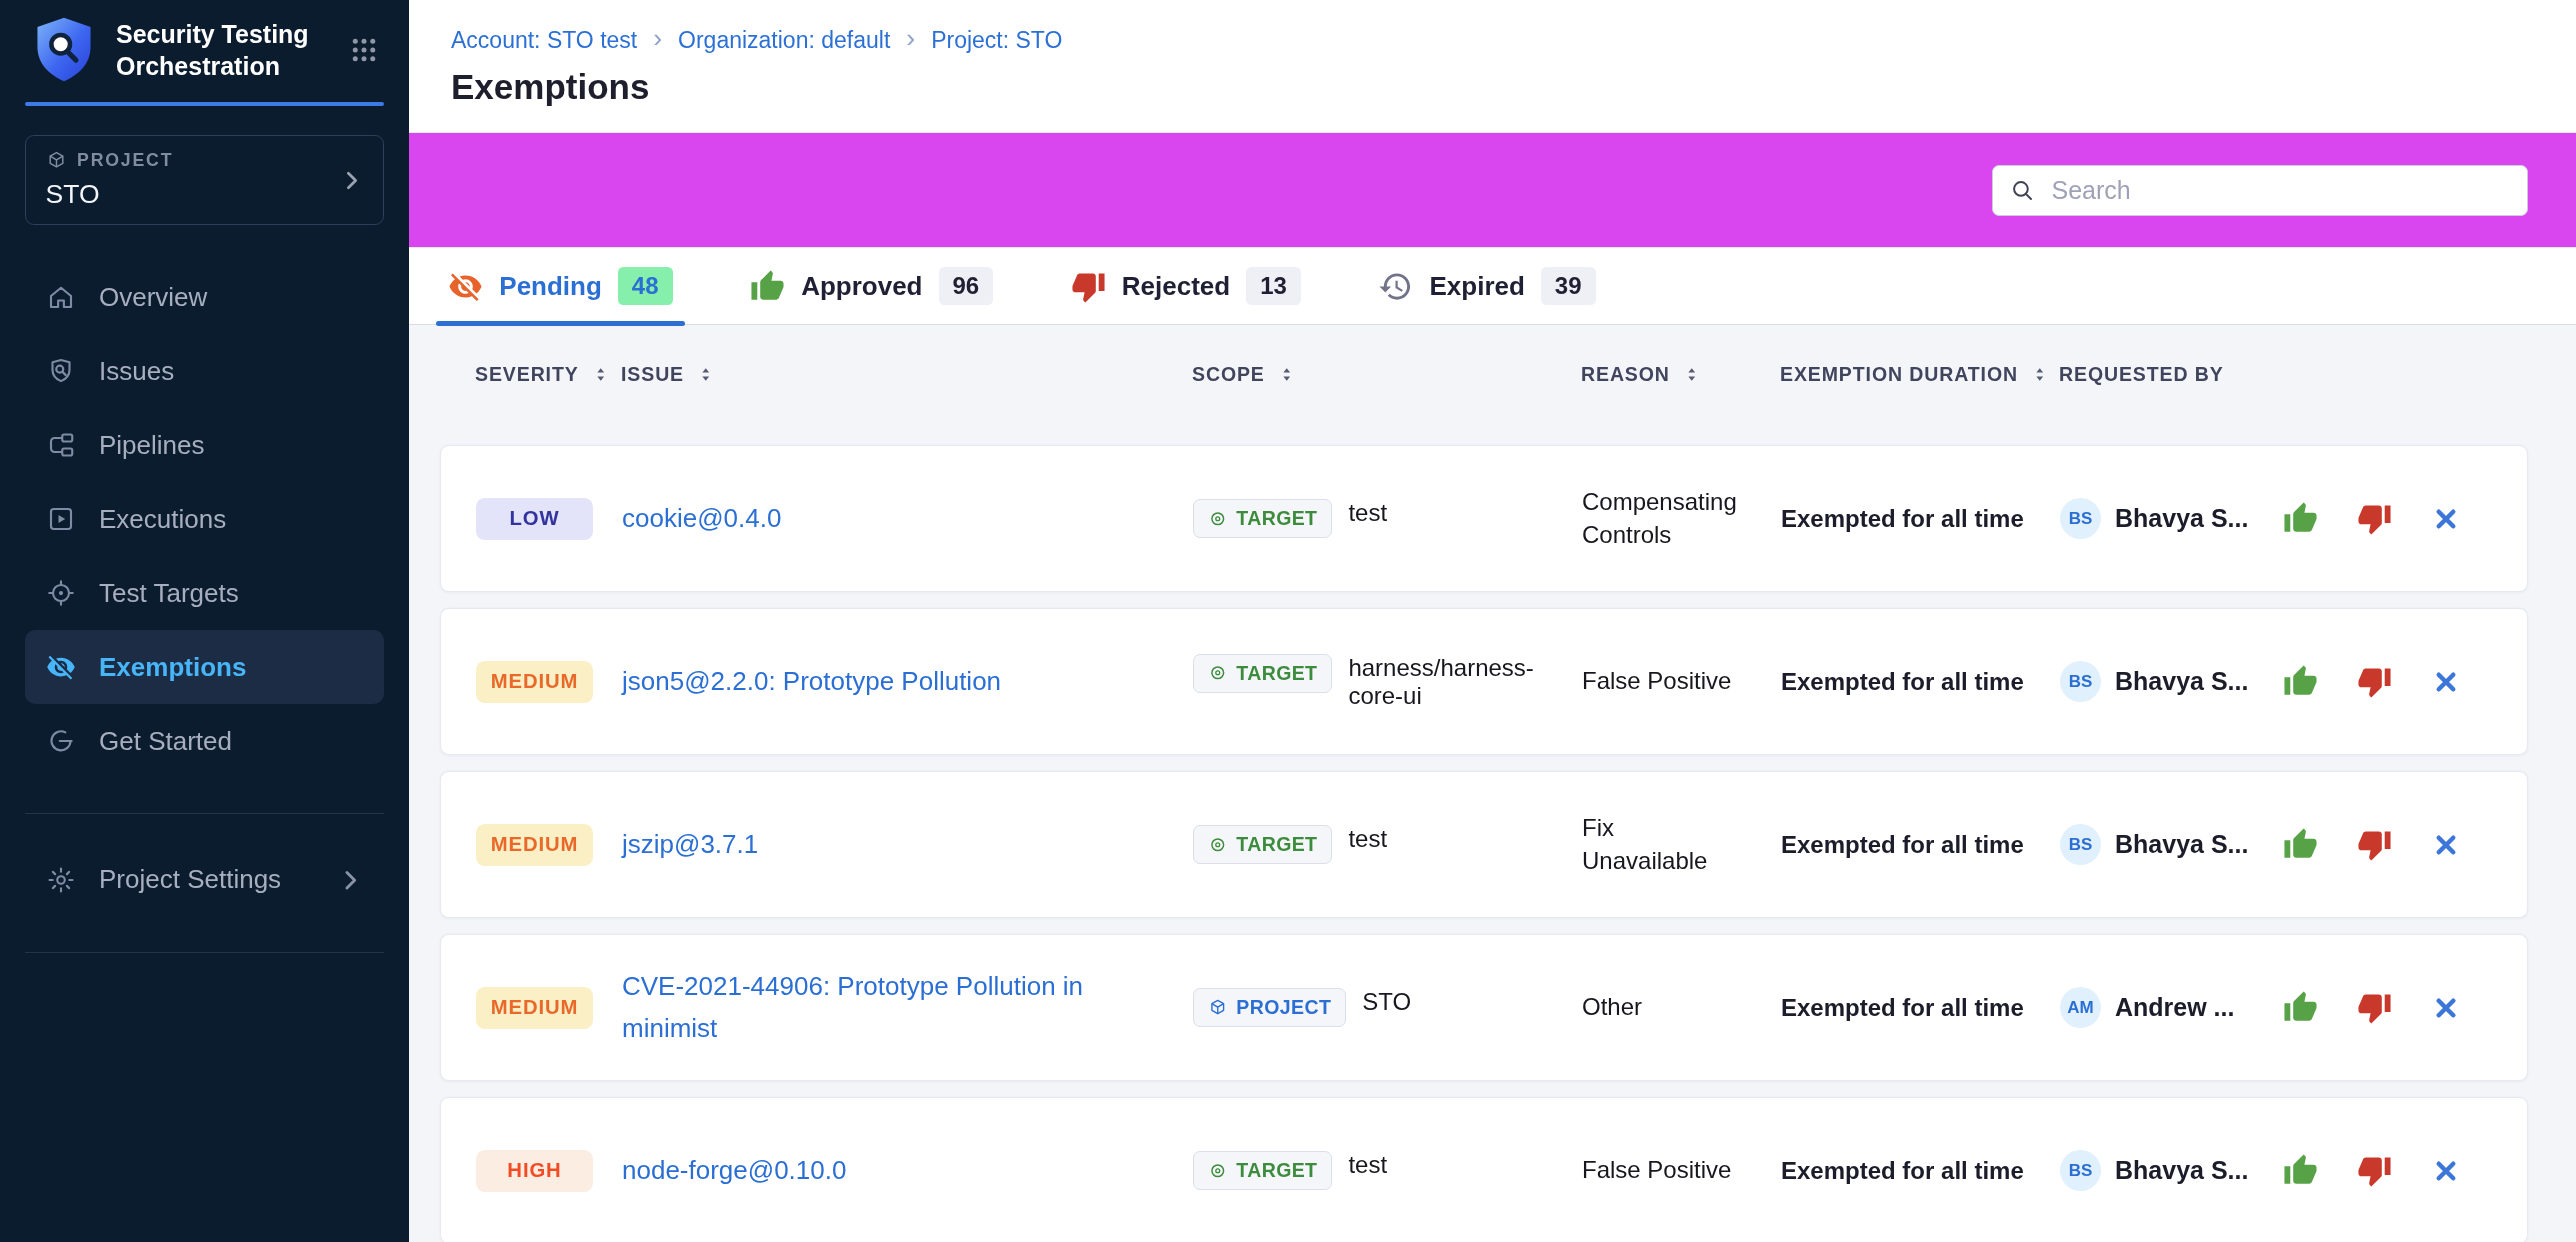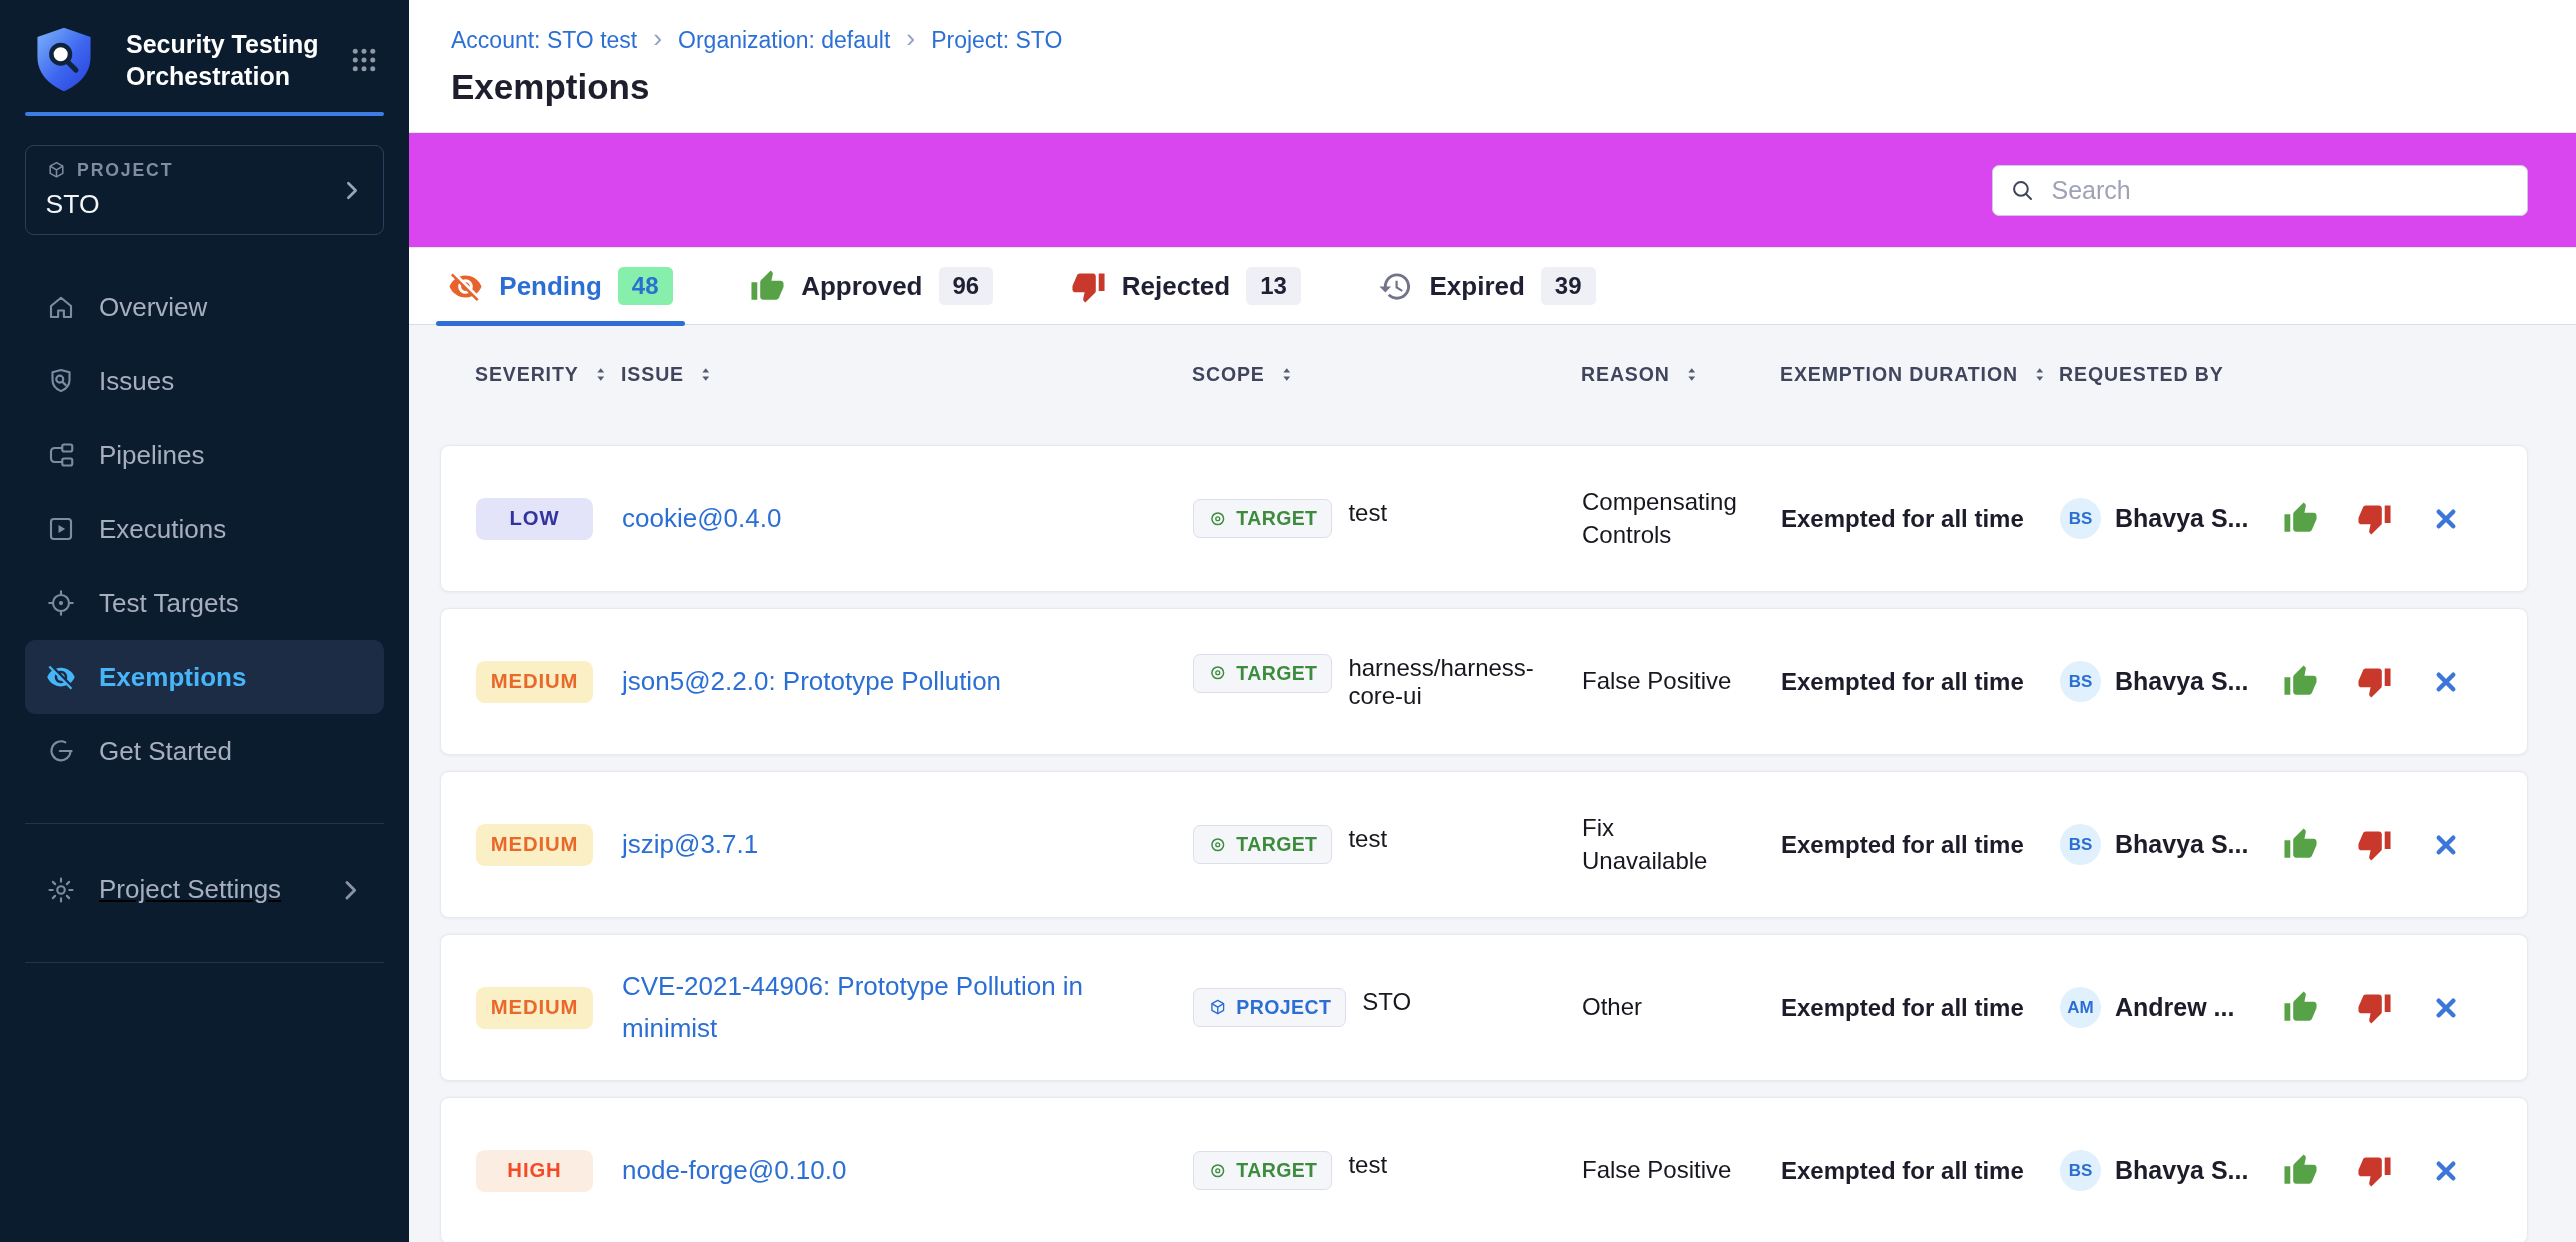--- a/index.html
+++ b/index.html
@@ -5,40 +5,40 @@
   * { box-sizing: border-box; }
   html,body { margin:0; padding:0; background:#e9ebf0; }
   .app {
     width:2576px; height:1242px; display:flex; overflow:hidden; position:relative;
     font-family:"Liberation Sans", sans-serif; background:#fff;
   }
   svg { display:block; }
 
   
   .sidebar { width:409px; flex:none; background:#0C1C2F; display:flex; flex-direction:column; overflow:hidden; }
-  .brand-row { display:flex; align-items:center; gap:30px; padding:25px 30px 0 32px; }
+  .brand-row { display:flex; align-items:center; gap:20px; padding:15px 30px 0 32px; }
   .brand-title { font-size:25px; font-weight:700; color:#FFFFFF; line-height:1.28; flex:1; }
   .grid-icon { width:30px; height:30px; color:#8F97A8; cursor:pointer; flex:none; }
   .brand-line { height:4.4px; background:#3D7BE5; border-radius:2.7px; margin:17.7px 25px 0; }
   .project-card { margin:29px 25px 0; border:1.8px solid #2F3F5B; border-radius:8.8px; padding:14px 19.5px; display:flex; align-items:center; cursor:pointer; }
   .project-info { flex:1; }
   .project-label-row { display:flex; align-items:center; gap:10.6px; color:#828CA0; font-size:17.7px; font-weight:700; letter-spacing:1.8px; }
   .project-label-row svg { width:21px; height:21px; color:#828CA0; }
   .project-value { font-size:26.5px; color:#F3F5F9; margin-top:8px; }
   .project-chev { width:25px; height:25px; color:#9AA3B4; flex:none; }
   .nav { margin-top:35px; padding:0 25px; }
   .nav-item { display:flex; align-items:center; gap:23px; height:74px; padding:0 21px; border-radius:10.6px; cursor:pointer; }
   .nav-ic { width:30px; height:30px; color:#7E8BA3; flex:none; }
   .nav-label { font-size:26px; color:#A7AEC0; }
   .nav-item[data-active="true"] { background:#1C2C45; }
   .nav-item[data-active="true"] .nav-ic { color:#47B6F8; }
   .nav-item[data-active="true"] .nav-label { color:#47B6F8; font-weight:600; }
   .trail-ic { margin-left:auto; width:26.5px; height:26.5px; color:#8A93A8; flex:none; }
   .side-divider { height:0.9px; background:#263246; margin:35px 25px 0; }
-  .settings-group { padding:0 25px;text-decoration:underline; }
+  .settings-group { padding:0 25px; }
   .settings-group .nav-item { margin-top:26.5px; }
   .settings-group .nav-item:first-child { margin-top:29px; }
 
   
   .main { flex:1; min-width:0; display:flex; flex-direction:column; background:#fff; }
   .header-band { height:133px; padding:25px 48px 0 42px; border-bottom:0.9px solid #E7E9F0; }
   .breadcrumb { display:flex; align-items:center; gap:16px; font-size:23px; }
   .crumb { color:#2C70D6; cursor:pointer; }
   .crumb-sep { color:#8FA3C9; font-size:26.5px; line-height:1; padding-bottom:3.5px; }
   .page-title { margin-top:11.5px; font-size:35px; font-weight:700; color:#1E1E2D; }

